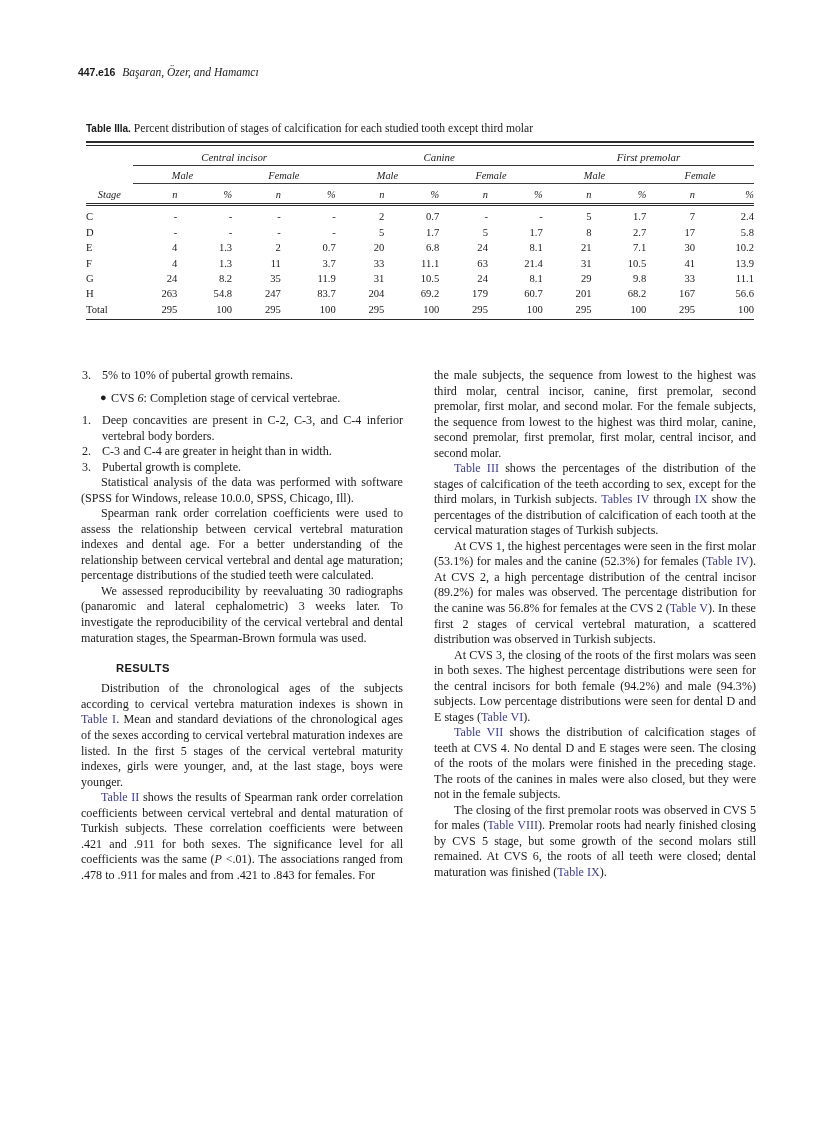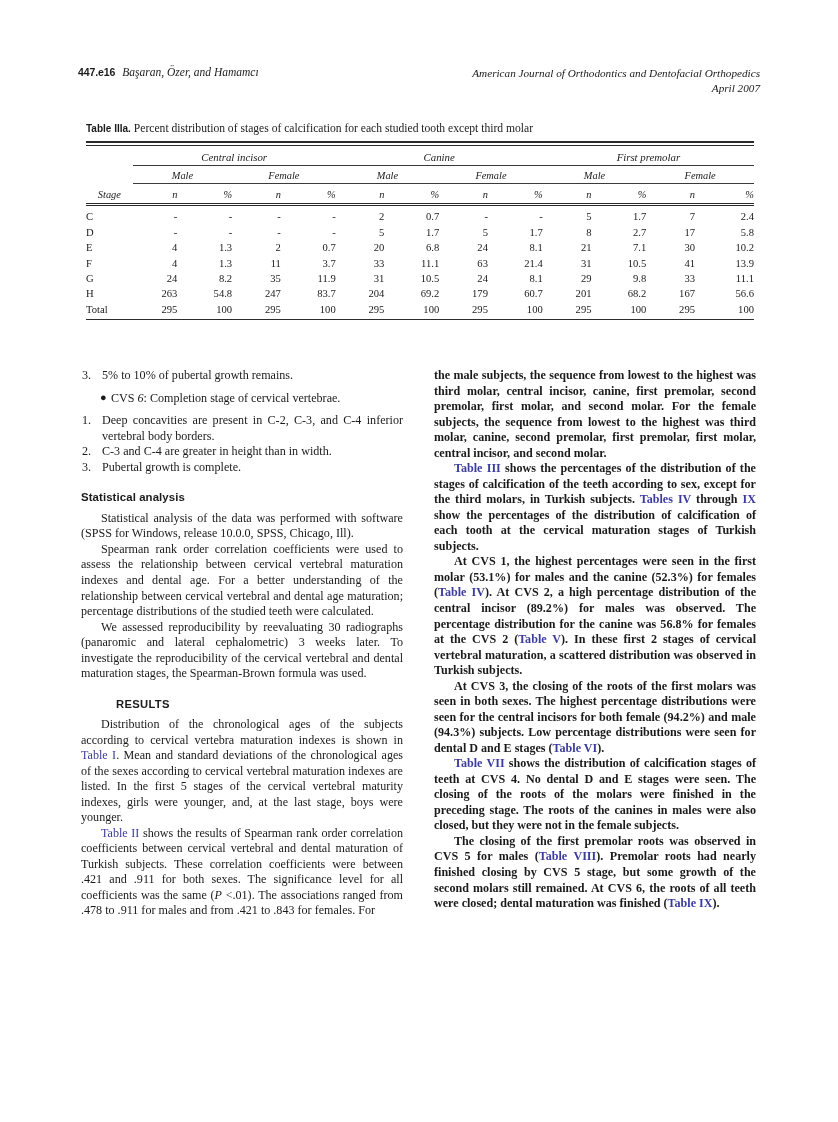--- a/index.html
+++ b/index.html
@@ -21,21 +21,21 @@
     width: 838px; height: 1122px;
   }
 
   
   .runhead {
     position: absolute;
     left: 78px; top: 66px;
     width: 682px;
     display: flex;
     justify-content: space-between;
-    align-items: flex-start;
+    align-items: center;
     gap: 40px;
   }
   .runhead-left {
     font-size: 10.5px;
     white-space: nowrap;
   }
   .runhead-folio {
     font-family: "Liberation Sans", sans-serif;
     font-weight: bold;
     font-size: 10.5px;
@@ -156,21 +156,21 @@
 
   
   .col {
     position: absolute;
     width: 322px;
     font-size: 12.1px;
     line-height: 1.285;
     text-align: justify;
   }
   .col.left  { left: 81px;  top: 368px; }
-  .col.right { left: 434px; top: 368px; font-weight: bold; }
+  .col.right { left: 434px; top: 368px; }
 
   p.body {
     margin: 0;
     text-indent: 20px;
   }
   p.body.noindent { text-indent: 0; }
 
   h3.sec {
     font-family: "Liberation Sans", sans-serif;
     font-weight: bold;
@@ -218,24 +218,20 @@
   .ital { font-style: italic; }
 </style>
 </head>
 <body>
 
 <div class="page">
 
   <div class="runhead">
     <div class="runhead-left">
       <span class="runhead-folio">447.e16</span><span class="runhead-authors">Başaran, Özer, and Hamamcı</span>
-    </div>
-    <div class="runhead-right">
-      <div>American Journal of Orthodontics and Dentofacial Orthopedics</div>
-      <div>April 2007</div>
     </div>
   </div>
 
   <div class="table-wrap">
     <div class="table-caption">
       <span class="cap-label">Table IIIa.</span><span>Percent distribution of stages of calcification for each studied tooth except third molar</span>
     </div>
 
     <table class="data">
       <colgroup>
@@ -434,21 +430,20 @@
         <span class="marker">1.</span><span>Deep concavities are present in C-2, C-3, and C-4 inferior vertebral body borders.</span>
       </li>
       <li>
         <span class="marker">2.</span><span>C-3 and C-4 are greater in height than in width.</span>
       </li>
       <li>
         <span class="marker">3.</span><span>Pubertal growth is complete.</span>
       </li>
     </ol>
 
-    <h3 class="sec">Statistical analysis</h3>
 
     <p class="body">Statistical analysis of the data was performed with software (SPSS for Windows, release 10.0.0, SPSS, Chicago, Ill).</p>
     <p class="body">Spearman rank order correlation coefficients were used to assess the relationship between cervical vertebral maturation indexes and dental age. For a better understanding of the relationship between cervical vertebral and dental age maturation; percentage distributions of the studied teeth were calculated.</p>
     <p class="body">We assessed reproducibility by reevaluating 30 radiographs (panaromic and lateral cephalometric) 3 weeks later. To investigate the reproducibility of the cervical vertebral and dental maturation stages, the Spearman-Brown formula was used.</p>
 
     <h3 class="sec caps">RESULTS</h3>
 
     <p class="body"><span>Distribution of the chronological ages of the subjects according to cervical vertebra maturation indexes is shown in </span><span class="lnk">Table I</span><span>. Mean and standard deviations of the chronological ages of the sexes according to cervical vertebral maturation indexes are listed. In the first 5 stages of the cervical vertebral maturity indexes, girls were younger, and, at the last stage, boys were younger.</span></p>
 
     <p class="body"><span class="lnk">Table II</span><span> shows the results of Spearman rank order correlation coefficients between cervical vertebral and dental maturation of Turkish subjects. These correlation coefficients were between .421 and .911 for both sexes. The significance level for all coefficients was the same (</span><span class="ital">P</span><span> &lt;.01). The associations ranged from .478 to .911 for males and from .421 to .843 for females. For</span></p>

